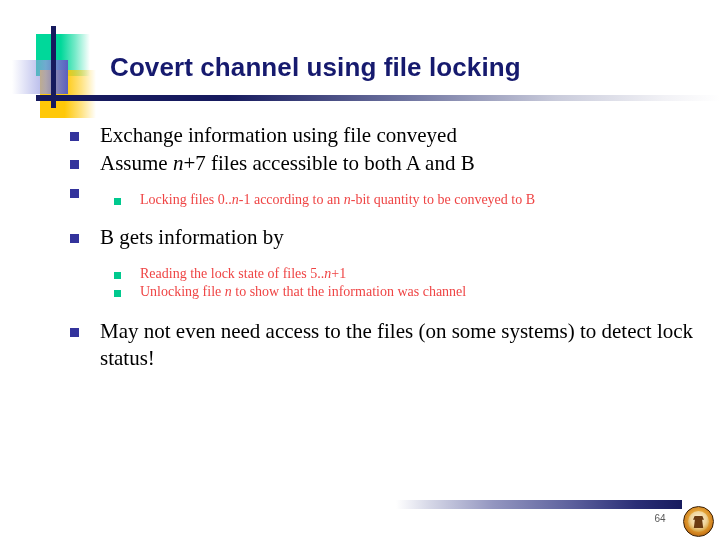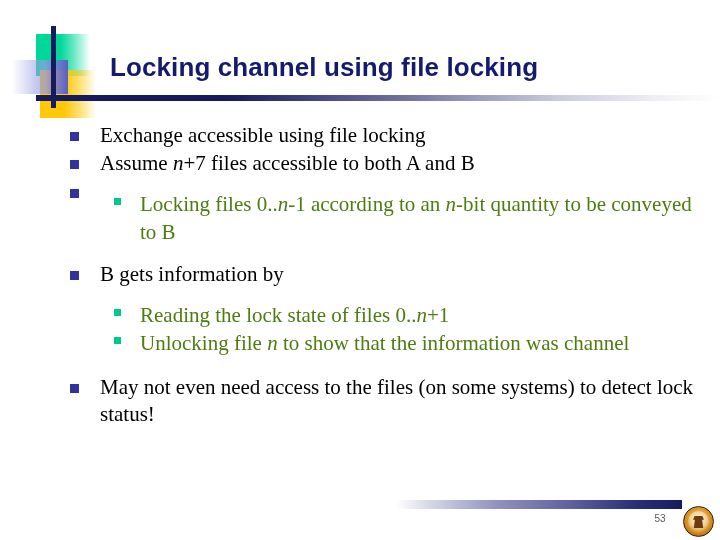--- a/index.html
+++ b/index.html
@@ -84,23 +84,23 @@
     position:absolute;
     left:8px; top:10px;
     width:9px; height:9px;
     background:#33339c;
   }
 
   
   .l2 {
     position:relative;
     padding-left:36px;
-    font-size:21px;
+    font-size:14px;
     line-height:1.33;
-    color:#4d7c0f;
+    color:#ef4444;
     margin-bottom:0px;
   }
   .l2 > .bullet {
     position:absolute;
     left:10px; top:7px;
     width:7px; height:7px;
     background:#00c98e;
   }
 
   .sublist { margin-top:4px; margin-bottom:6px; margin-left:42px; }
@@ -157,29 +157,29 @@
 
 <div class="slide">
 
   <div class="deco">
     <div class="deco-teal"></div>
     <div class="deco-gold"></div>
     <div class="deco-periwinkle"></div>
     <div class="deco-vline"></div>
   </div>
 
-  <div class="title">Locking channel using file locking</div>
+  <div class="title">Covert channel using file locking</div>
   <div class="title-rule"></div>
 
   <div class="body">
     <ul>
 
       <li class="l1">
         <span class="bullet"></span>
-        <span>Exchange accessible using file locking</span>
+        <span>Exchange information using file conveyed</span>
       </li>
 
       <li class="l1">
         <span class="bullet"></span>
         <span>Assume </span><var class="mv">n</var><span>+7 files accessible to both A and B</span>
       </li>
 
       <li class="l1">
         <span class="bullet"></span>
       </li>
@@ -198,38 +198,38 @@
       <li class="l1">
         <span class="bullet"></span>
         <span>B gets information by</span>
       </li>
 
       <div class="gap-a"></div>
 
       <ul class="sublist">
         <li class="l2">
           <span class="bullet"></span>
-          <span>Reading the lock state of files 0..</span><var class="mv">n</var><span>+1</span>
+          <span>Reading the lock state of files 5..</span><var class="mv">n</var><span>+1</span>
         </li>
         <li class="l2">
           <span class="bullet"></span>
           <span>Unlocking file </span><var class="mv">n</var><span> to show that the information was channel</span>
         </li>
       </ul>
 
       <div class="gap-c"></div>
 
       <li class="l1">
         <span class="bullet"></span>
         <span>May not even need access to the files (on some systems) to detect lock status!</span>
       </li>
 
     </ul>
   </div>
 
   <div class="footer-rule"></div>
-  <div class="page-num">53</div>
+  <div class="page-num">64</div>
   <div class="seal">
     <div class="seal-inner"></div>
     <div class="seal-fig"></div>
   </div>
 
 </div>
 
 </body></html>

